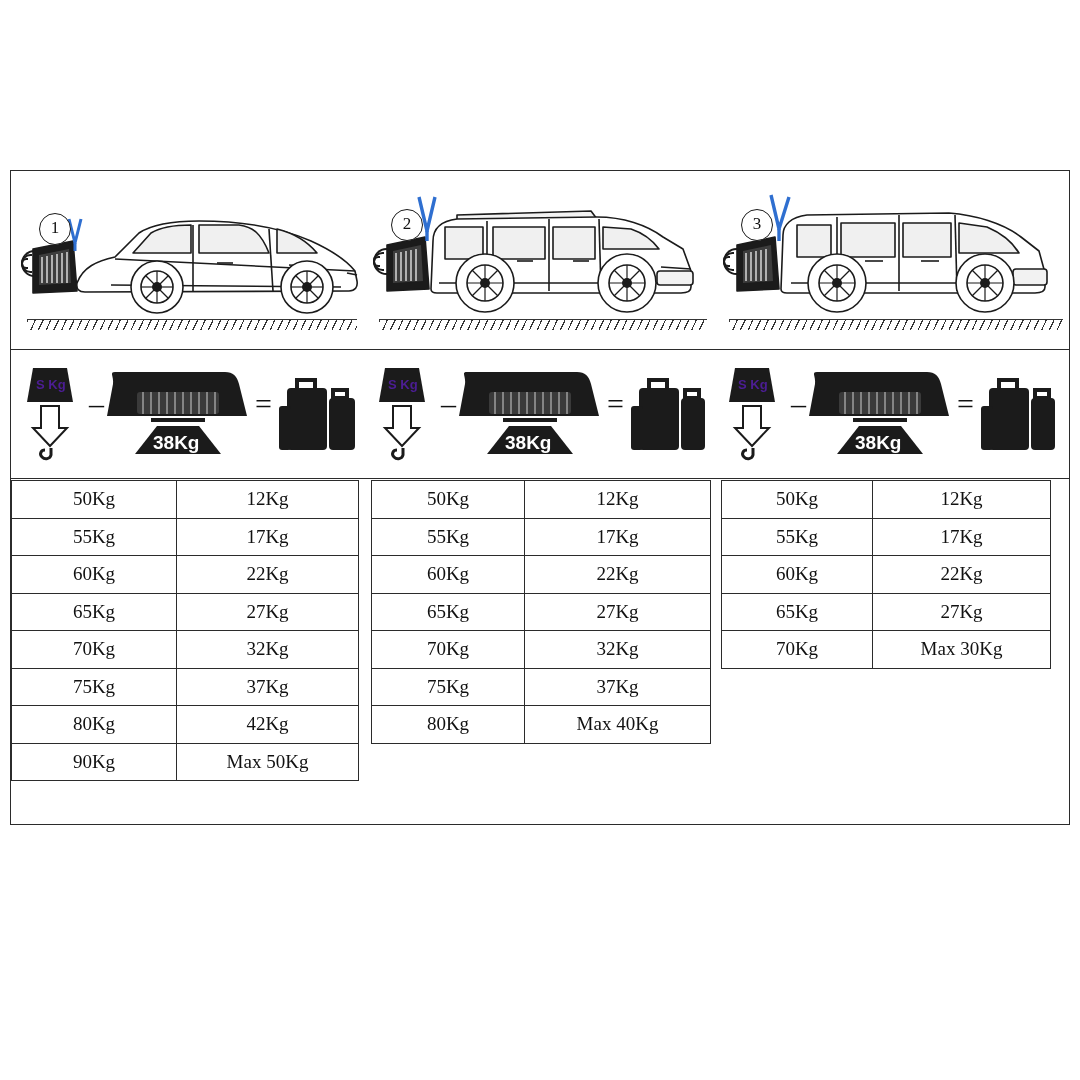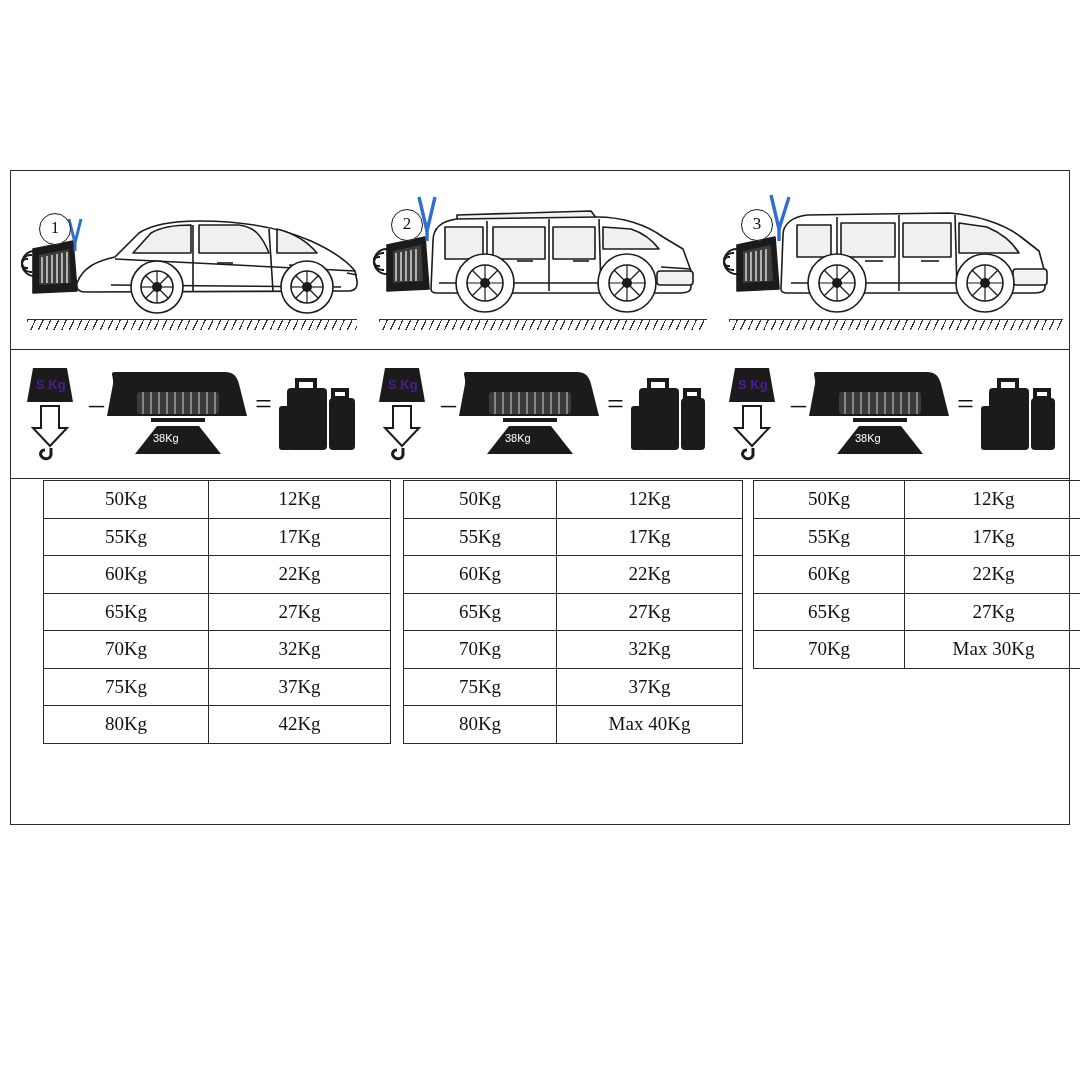--- a/index.html
+++ b/index.html
@@ -97,22 +97,22 @@
   .formula {
     position: relative;
     height: 130px;
     border-top: 1px solid #2b2b2b;
     border-bottom: 1px solid #2b2b2b;
     box-sizing: border-box;
   }
 
   .weight-tag {
     position: absolute;
-    font-size: 11px;
-    font-weight: 400;
+    font-size: 19px;
+    font-weight: 700;
     color: #fff;
     z-index: 4;
     white-space: nowrap;
   }
 
   .scale-label {
     position: absolute;
     font-size: 13px;
     font-weight: 700;
     color: #4c1d95;
@@ -135,21 +135,21 @@
     padding: 0;
   }
   .t1 { width: 348px; }
   .t2 { width: 340px; }
   .t3 { width: 330px; }
 
   .t1 td.c1 { width: 164px; }
   .t2 td.c1 { width: 152px; }
   .t3 td.c1 { width: 150px; }
 
-  .tbl-wrap { position: absolute; margin-left: 32px; }
+  .tbl-wrap { position: absolute; }
   .tbl-1 { left: 0px;   top: 309px; }
   .tbl-2 { left: 10px;  top: 309px; }
   .tbl-3 { left: 8px;   top: 309px; }
 
   .col-2 .veh-zone, .col-3 .veh-zone { height: 178px; }
 </style>
 </head>
 <body>
 
 <div class="sheet">
@@ -298,20 +298,24 @@
                 <td class="c1">70Kg</td>
                 <td class="c2">32Kg</td>
               </tr>
               <tr>
                 <td class="c1">75Kg</td>
                 <td class="c2">37Kg</td>
               </tr>
               <tr>
                 <td class="c1">80Kg</td>
                 <td class="c2">42Kg</td>
+              </tr>
+              <tr>
+                <td class="c1">90Kg</td>
+                <td class="c2">Max 50Kg</td>
               </tr>
             </tbody>
         </table>
       </div>
     </div>
 
     <div class="col col-2">
 
       <div class="veh-zone">
         <div class="badge" style="left:30px; top:38px;">2</div>

